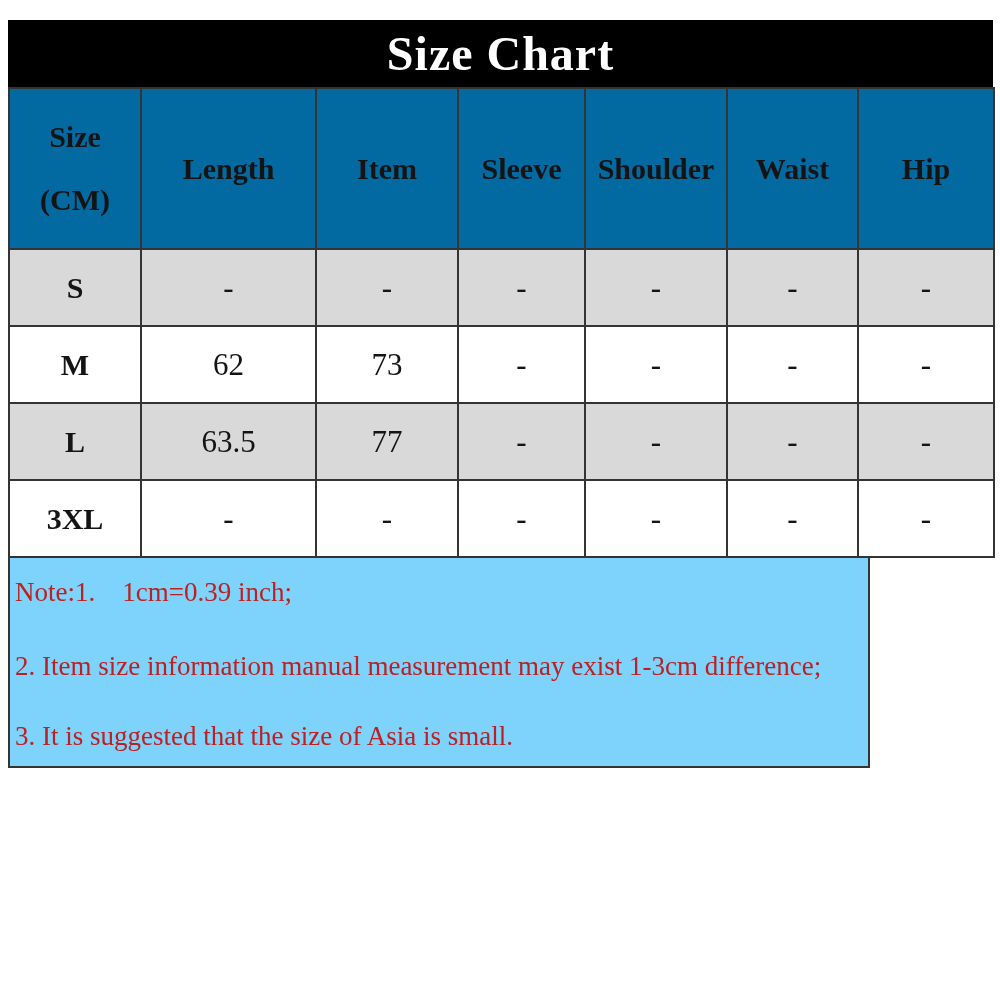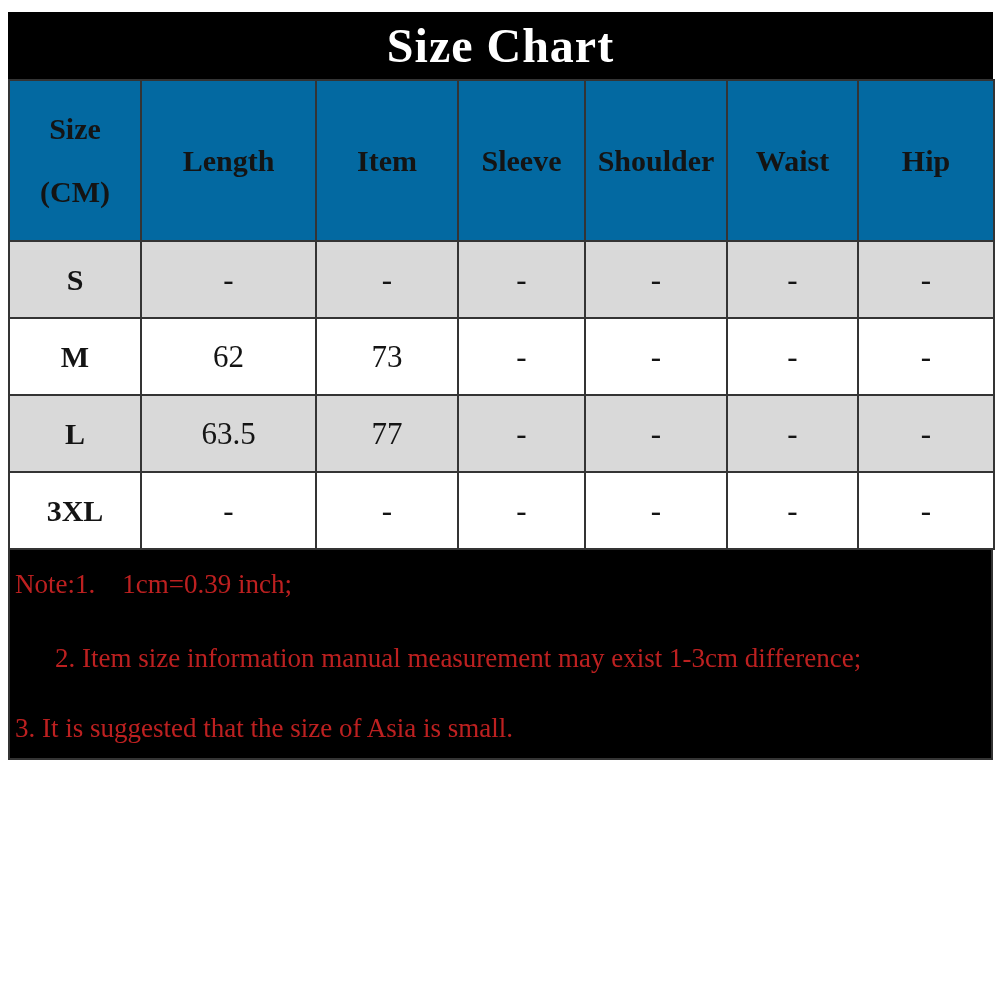--- a/index.html
+++ b/index.html
@@ -11,21 +11,21 @@
     position: relative;
     width: 1000px;
     height: 1000px;
     background: #ffffff;
     overflow: hidden;
     font-family: "Liberation Serif", "DejaVu Serif", serif;
   }
   .sheet {
     position: absolute;
     left: 8px;
-    top: 12px;
+    top: 20px;
     width: 985px;
   }
   .title-bar {
     width: 985px;
     height: 67px;
     background: #000000;
     color: #ffffff;
     display: flex;
     align-items: center;
     justify-content: center;
@@ -66,35 +66,35 @@
   .size-hd div + div { margin-top: 29px; }
   .col-size     { width: 132px; }
   .col-length   { width: 175px; }
   .col-bust     { width: 142px; }
   .col-sleeve   { width: 127px; }
   .col-shoulder { width: 142px; }
   .col-waist    { width: 131px; }
   .col-hip      { width: 136px; }
   .notes {
     box-sizing: border-box;
-    width: 985px;
+    width: 862px;
     height: 210px;
     border: 2px solid #343434;
     border-top: none;
-    background: #000000;
+    background: #7dd3fc;
     padding: 18px 6px 0 5px;
   }
   .note {
     margin: 0;
     color: #bd2020;
     font-size: 27px;
     line-height: 1.25;
     white-space: pre-wrap;
   }
-  .note:nth-child(2) { margin-top: 40px; margin-left: 40px; }
+  .note:nth-child(2) { margin-top: 40px; }
   .note:nth-child(3) { margin-top: 36px; }
 </style>
 </head>
 <body>
 
 <div class="page">
   <div class="sheet">
 
     <div class="title-bar">
       <span>Size Chart</span>

